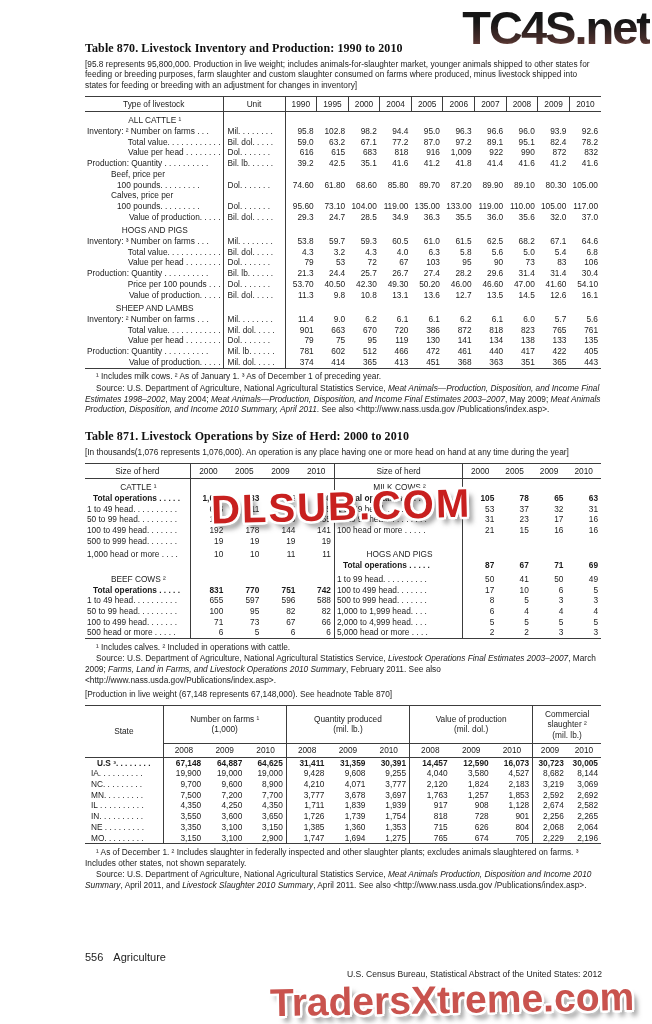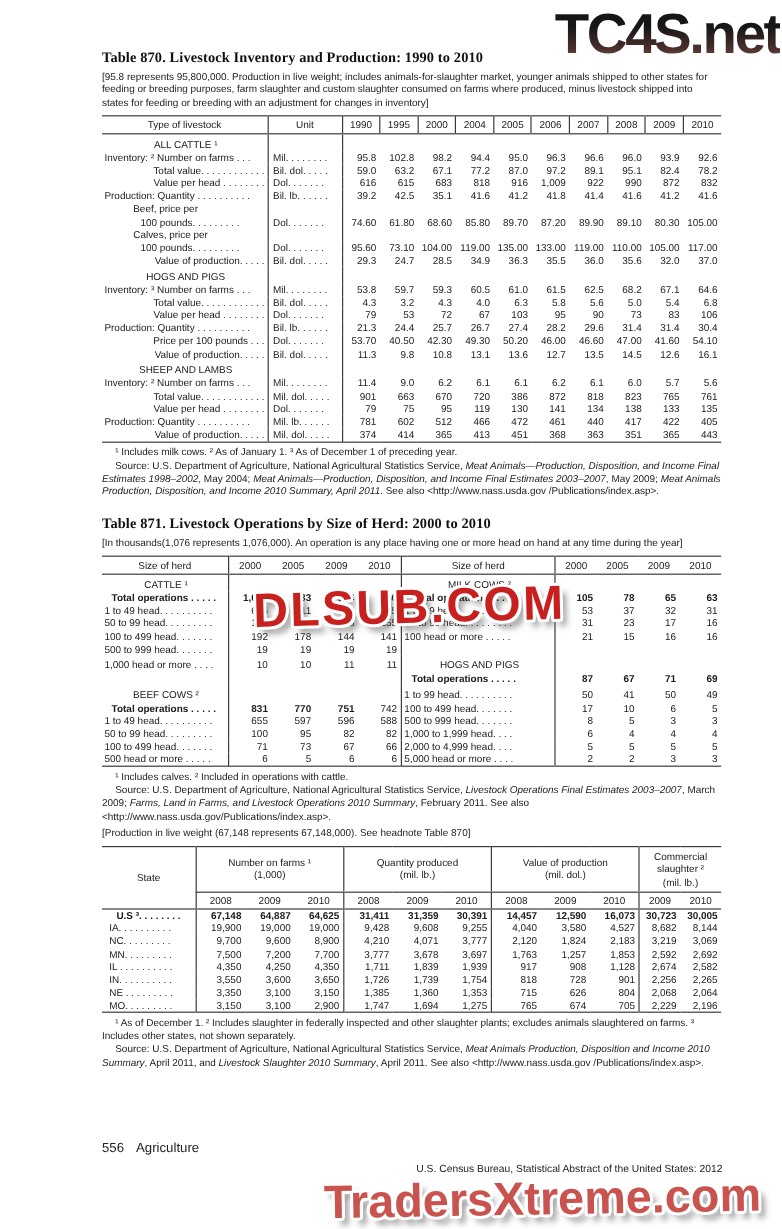--- a/index.html
+++ b/index.html
@@ -577,21 +577,21 @@
           <td class="val vl">50</td>
           <td class="val">41</td>
           <td class="val">50</td>
           <td class="val">49</td>
         </tr>
         <tr>
           <td class="lab871 tot">Total operations . . . . .</td>
           <td class="val vl " style="font-weight: bold;">831</td>
           <td class="val " style="font-weight: bold;">770</td>
           <td class="val " style="font-weight: bold;">751</td>
-          <td class="val " style="font-weight: normal;">742</td>
+          <td class="val " style="font-weight: bold;">742</td>
           <td class="lab871 item vl">100 to 499 head. . . . . . .</td>
           <td class="val vl">17</td>
           <td class="val">10</td>
           <td class="val">6</td>
           <td class="val">5</td>
         </tr>
         <tr>
           <td class="lab871 item">1 to 49 head. . . . . . . . . .</td>
           <td class="val vl">655</td>
           <td class="val">597</td>

